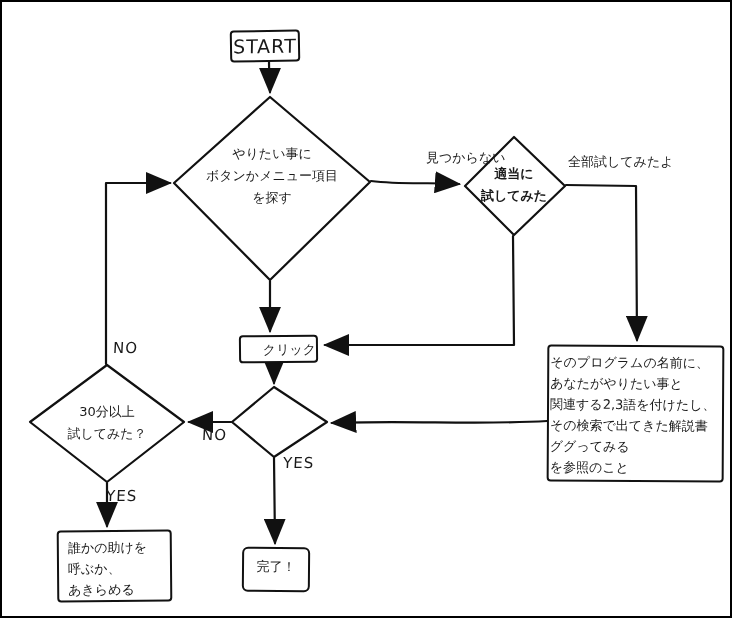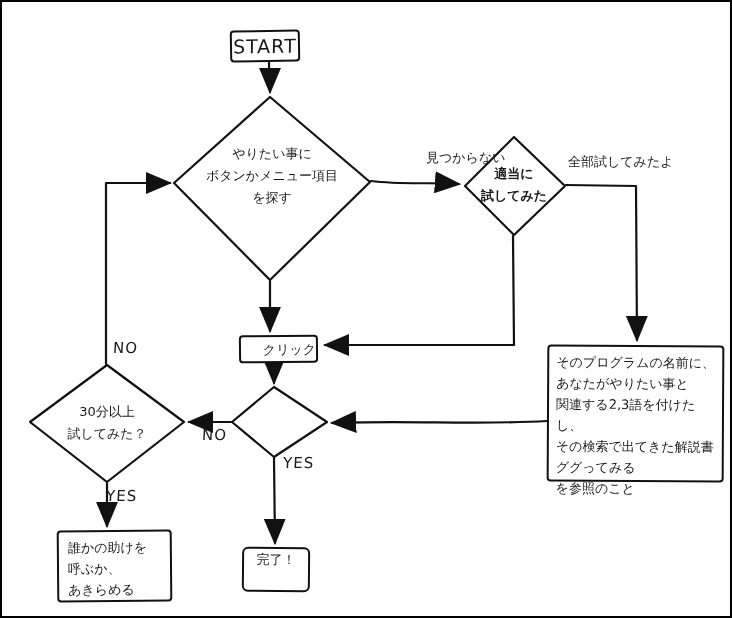--- a/index.html
+++ b/index.html
@@ -66,36 +66,36 @@
   </svg>
 
   <div class="node" style="left:228px; top:28px; width:70px; height:32px; transform:rotate(-1deg); display:flex; align-items:center; justify-content:center;">
     <span class="start-label">START</span>
   </div>
 
   <div class="node" style="left:237px; top:333px; width:79px; height:28px; transform:rotate(-0.6deg); display:flex; align-items:center; justify-content:flex-end;">
     <span>クリック</span>
   </div>
 
-  <div class="node leftalign" style="left:545px; top:343px; width:177px; height:137px; padding:5px 7px; transform:rotate(0.3deg);">
+  <div class="node leftalign" style="left:545px; top:343px; width:177px; height:137px; padding:5px 1px; transform:rotate(0.3deg);">
     <span class="ln">そのプログラムの名前に、</span>
     <span class="ln">あなたがやりたい事と</span>
     <span class="ln">関連する2,3語を付けたし、</span>
     <span class="ln">その検索で出てきた解説書</span>
     <span class="ln">ググってみる</span>
     <span class="ln">を参照のこと</span>
   </div>
 
   <div class="node leftalign" style="left:55px; top:528px; width:115px; height:72px; padding:5px 9px; transform:rotate(-0.5deg);">
     <span class="ln">誰かの助けを</span>
     <span class="ln">呼ぶか、</span>
     <span class="ln">あきらめる</span>
   </div>
 
-  <div class="node" style="left:240px; top:545px; width:68px; height:45px; border-radius:6px; transform:rotate(0.5deg); display:flex; align-items:flex-start; justify-content:center; ">
+  <div class="node" style="left:240px; top:545px; width:68px; height:45px; border-radius:6px; transform:rotate(0.5deg); display:flex; align-items:flex-start; justify-content:center; padding-top:7px;">
     <span>完了！</span>
   </div>
 
   <div class="dtext" style="left:178px; top:141px; width:184px;">
     <span class="ln">やりたい事に</span>
     <span class="ln">ボタンかメニュー項目</span>
     <span class="ln">を探す</span>
   </div>
 
   <div class="dtext" style="left:462px; top:161px; width:100px;font-weight:bold;">

